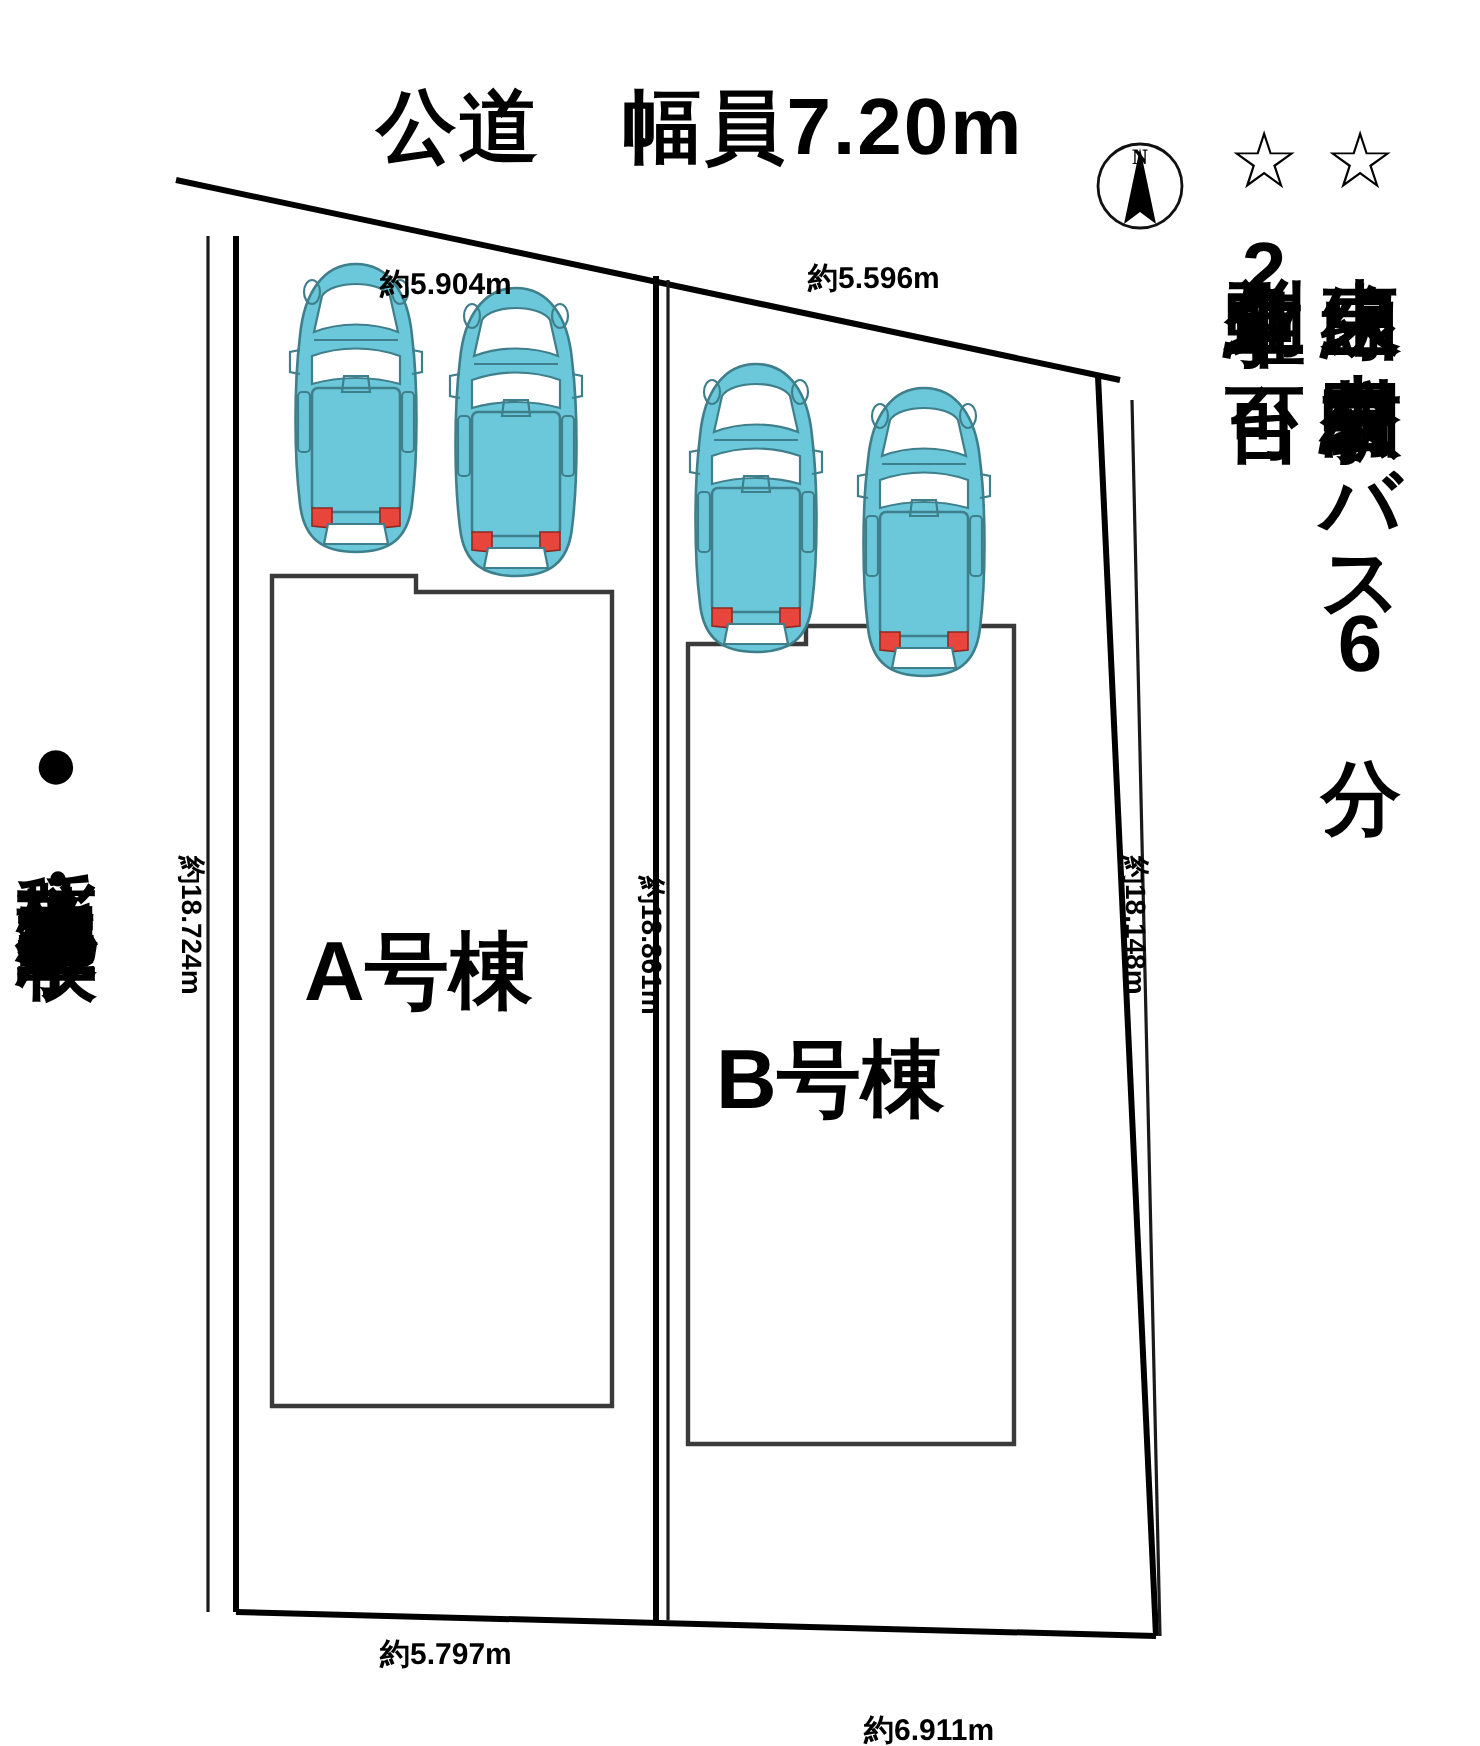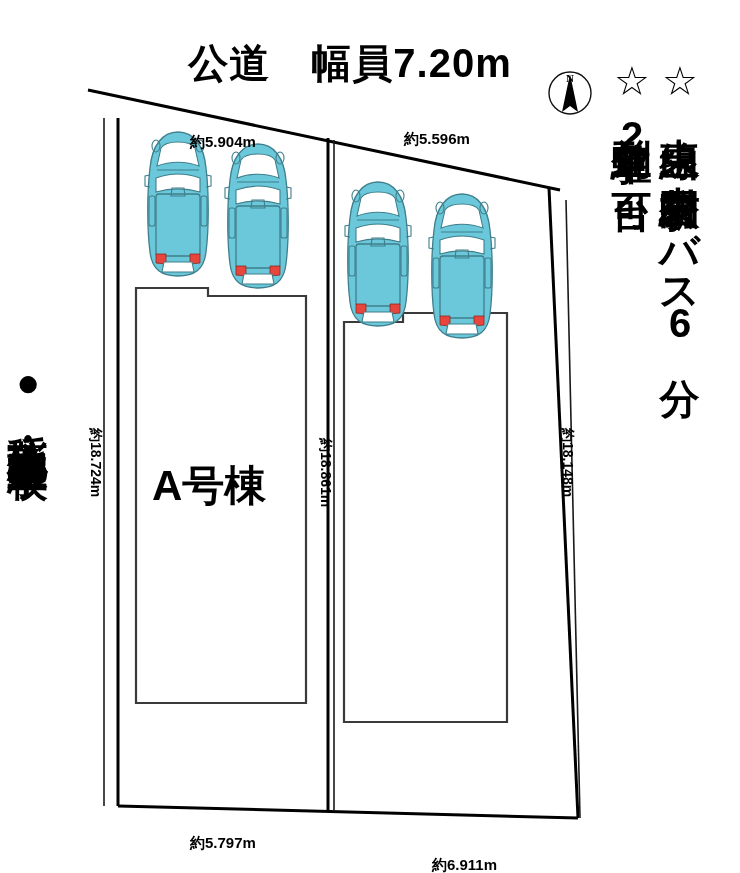--- a/index.html
+++ b/index.html
@@ -199,24 +199,25 @@
 
   <div class="road-title">公道　幅員7.20m</div>
 
   <div class="dim" style="left:190px;top:85px;margin-top:48px;">約5.904m</div>
   <div class="dim" style="left:404px;top:130px;text-align:center;">約5.596m</div>
 
   <div class="vdim" style="left:104px;top:428px;">約18.724m</div>
   <div class="vdim" style="left:334px;top:438px;">約18.861m</div>
   <div class="vdim" style="left:576px;top:428px;">約18.148m</div>
 
-  <div class="dim" style="left:190px;top:818px;margin-top:16px;">約5.797m</div>
+  <div class="dim" style="left:190px;top:818px;">約5.797m</div>
   <div class="dim" style="left:432px;top:856px;">約6.911m</div>
 
   <div class="bldg-label" style="left:152px;top:458px;">A号棟</div>
+  <div class="bldg-label" style="left:358px;top:512px;">B号棟</div>
 
   <div class="vtext" id="left-text">●稲葉地小学校・豊正中学校</div>
 
   <div class="vtext" id="right-text-a">☆東山線　中村公園駅　バス6分</div>
 
   <div class="vtext" id="right-text-b">☆並列駐車2台可</div>
 
 </div>
 
 </body></html>

